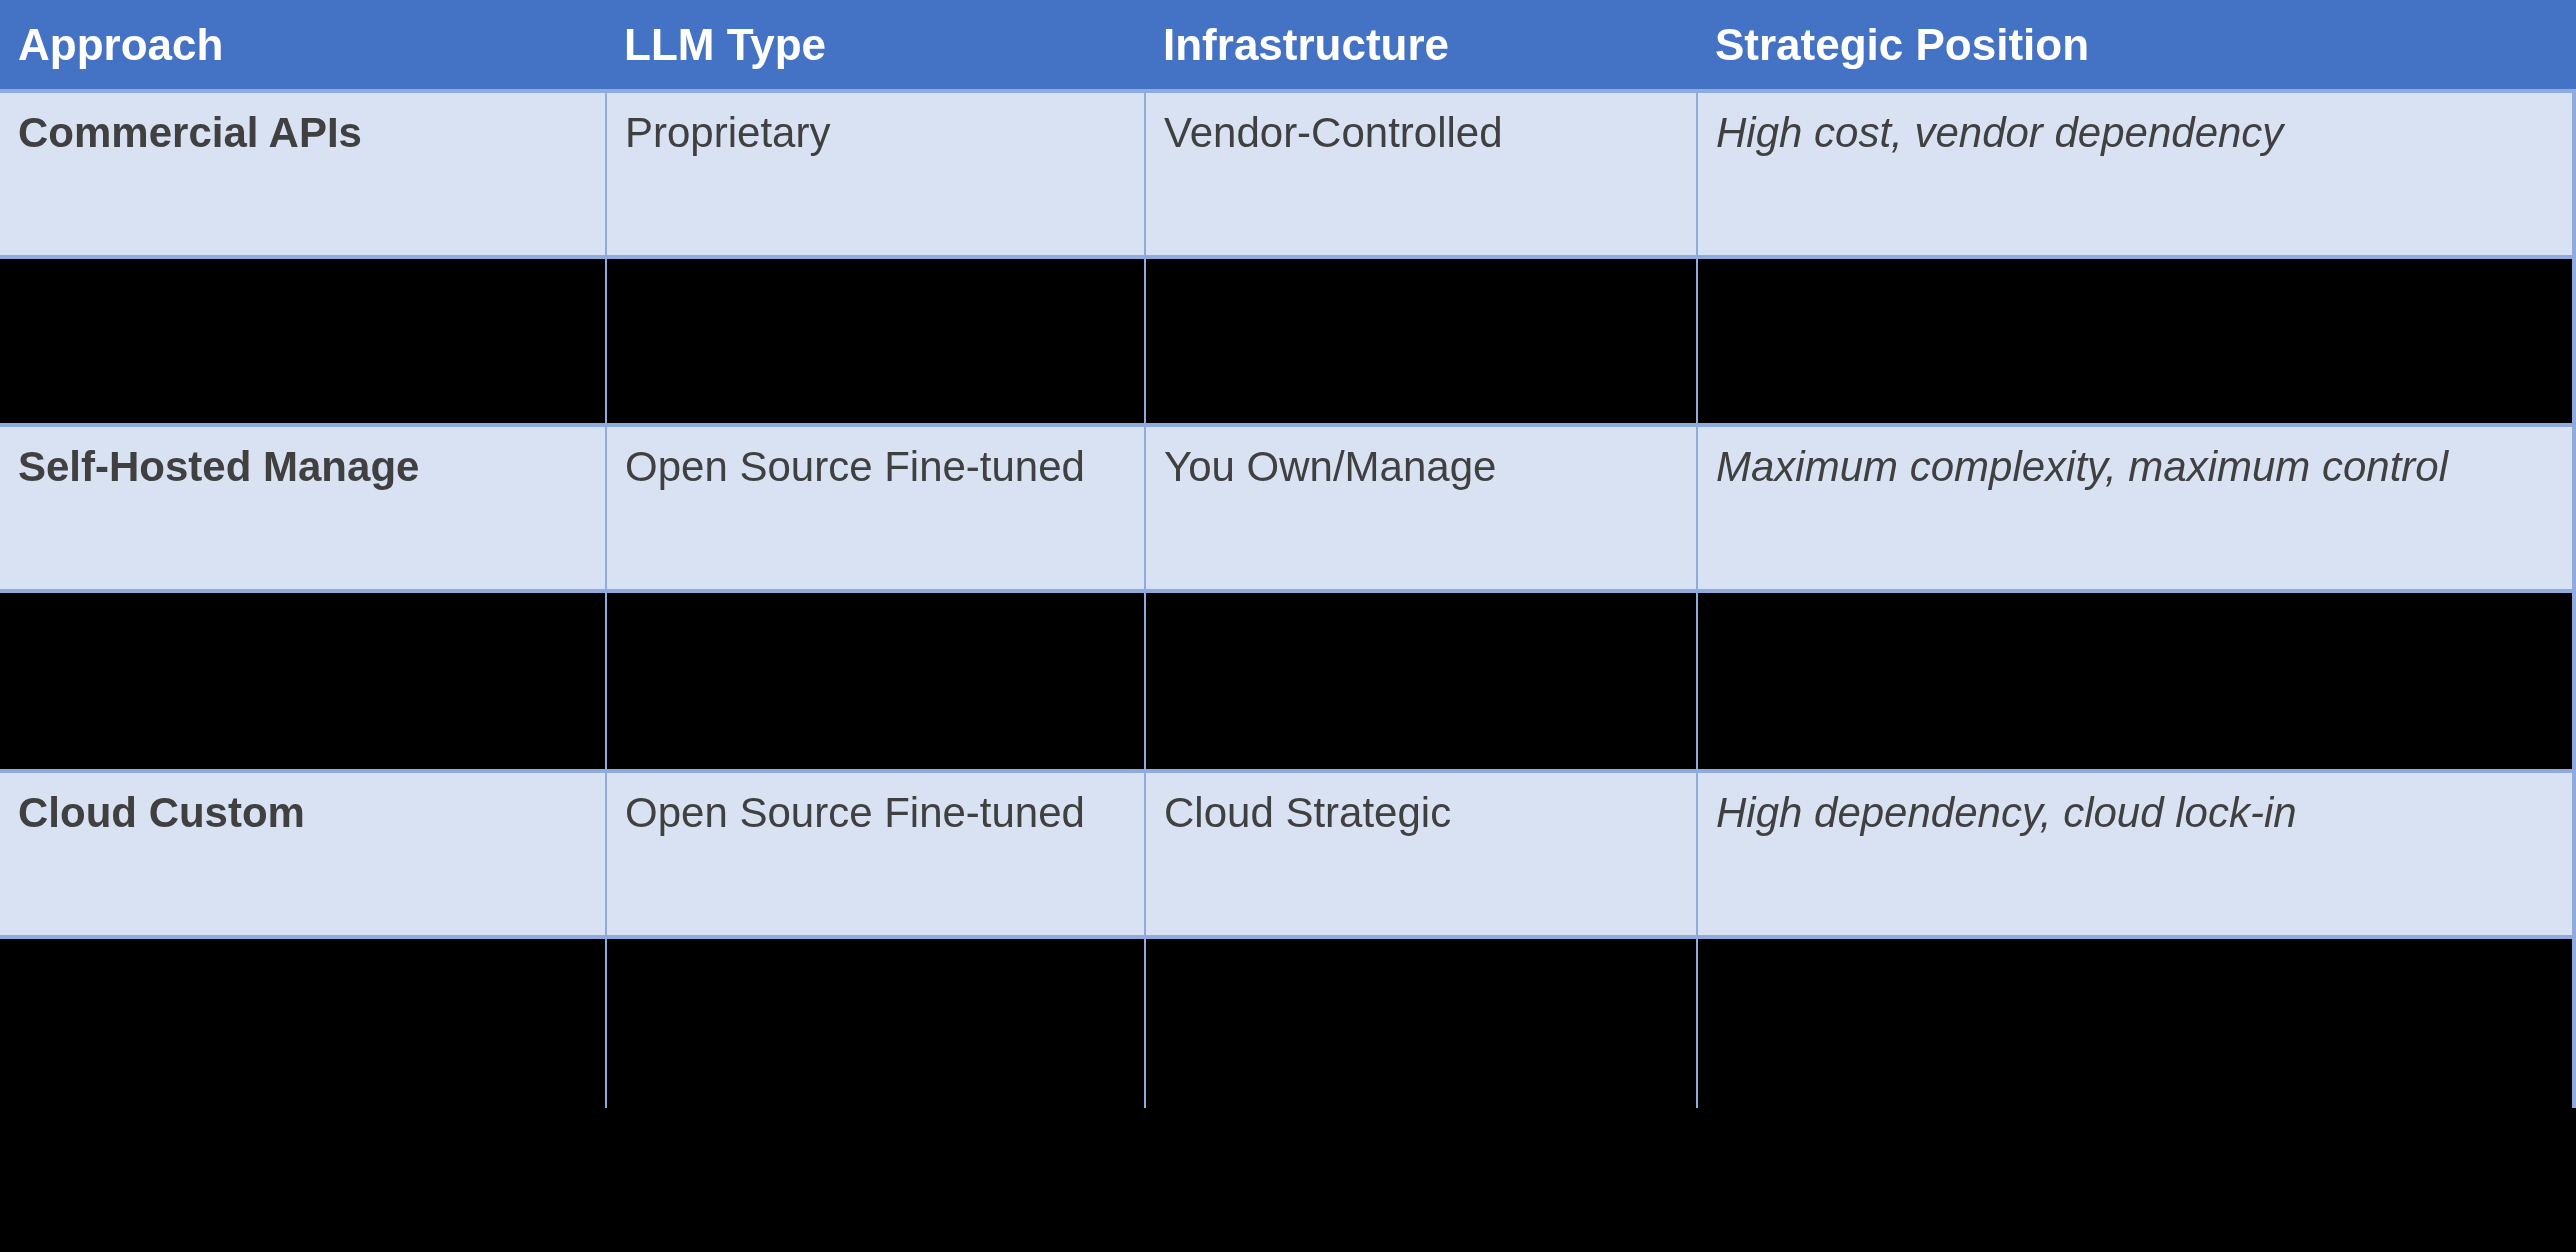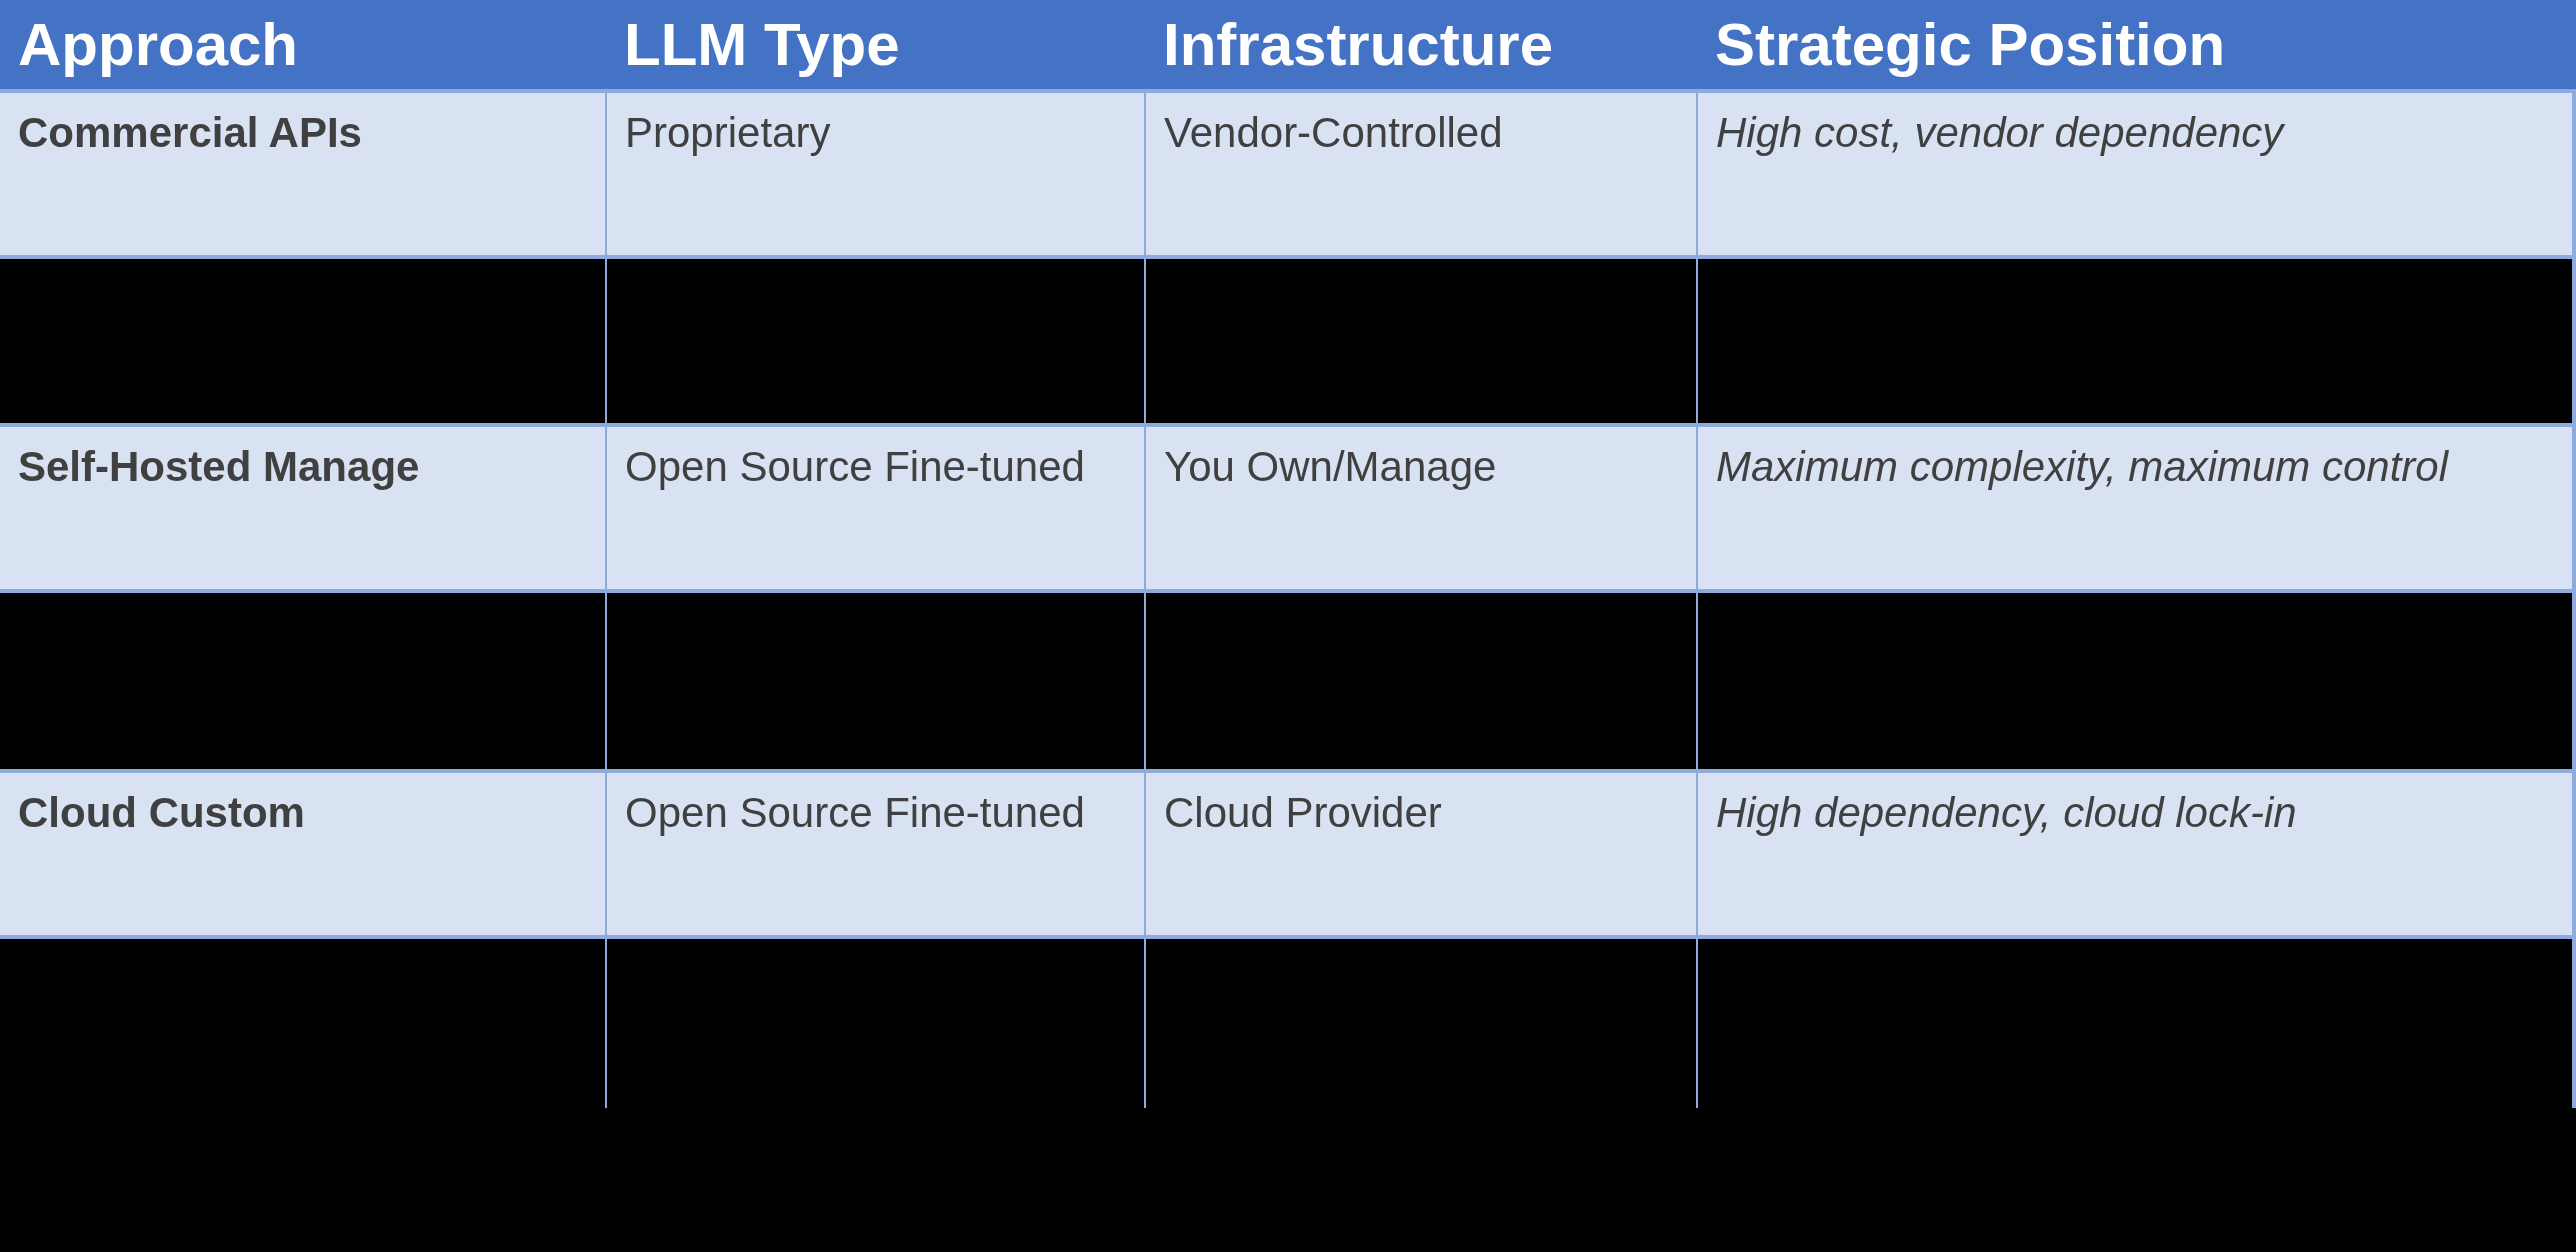--- a/index.html
+++ b/index.html
@@ -39,21 +39,21 @@
   #comparison-table col.c3 { width: 552px; }
   #comparison-table col.c4 { width: 879px; }
 
   
   tr.header-row {
     height: 91px;
   }
   tr.header-row th {
     background: #4472C4;
     color: #FFFFFF;
-    font-size: 60px;
+    font-size: 44px;
     font-weight: bold;
     text-align: left;
     vertical-align: middle;
     padding: 0 0 0 18px;
     margin: 0;
     border: none;
     line-height: 1.0;
     letter-spacing: 0px;
     white-space: nowrap;
     overflow: visible;
@@ -165,21 +165,21 @@
       <tr class="spacer-row tall">
         <td class="first-col"></td>
         <td></td>
         <td></td>
         <td class="last-col"></td>
       </tr>
 
       <tr class="data-row">
         <td class="first-col">Cloud Custom</td>
         <td>Open Source Fine-tuned</td>
-        <td>Cloud Provider</td>
+        <td>Cloud Strategic</td>
         <td class="last-col">High dependency, cloud lock-in</td>
       </tr>
 
       <tr class="spacer-row tall">
         <td class="first-col"></td>
         <td></td>
         <td></td>
         <td class="last-col"></td>
       </tr>
 

